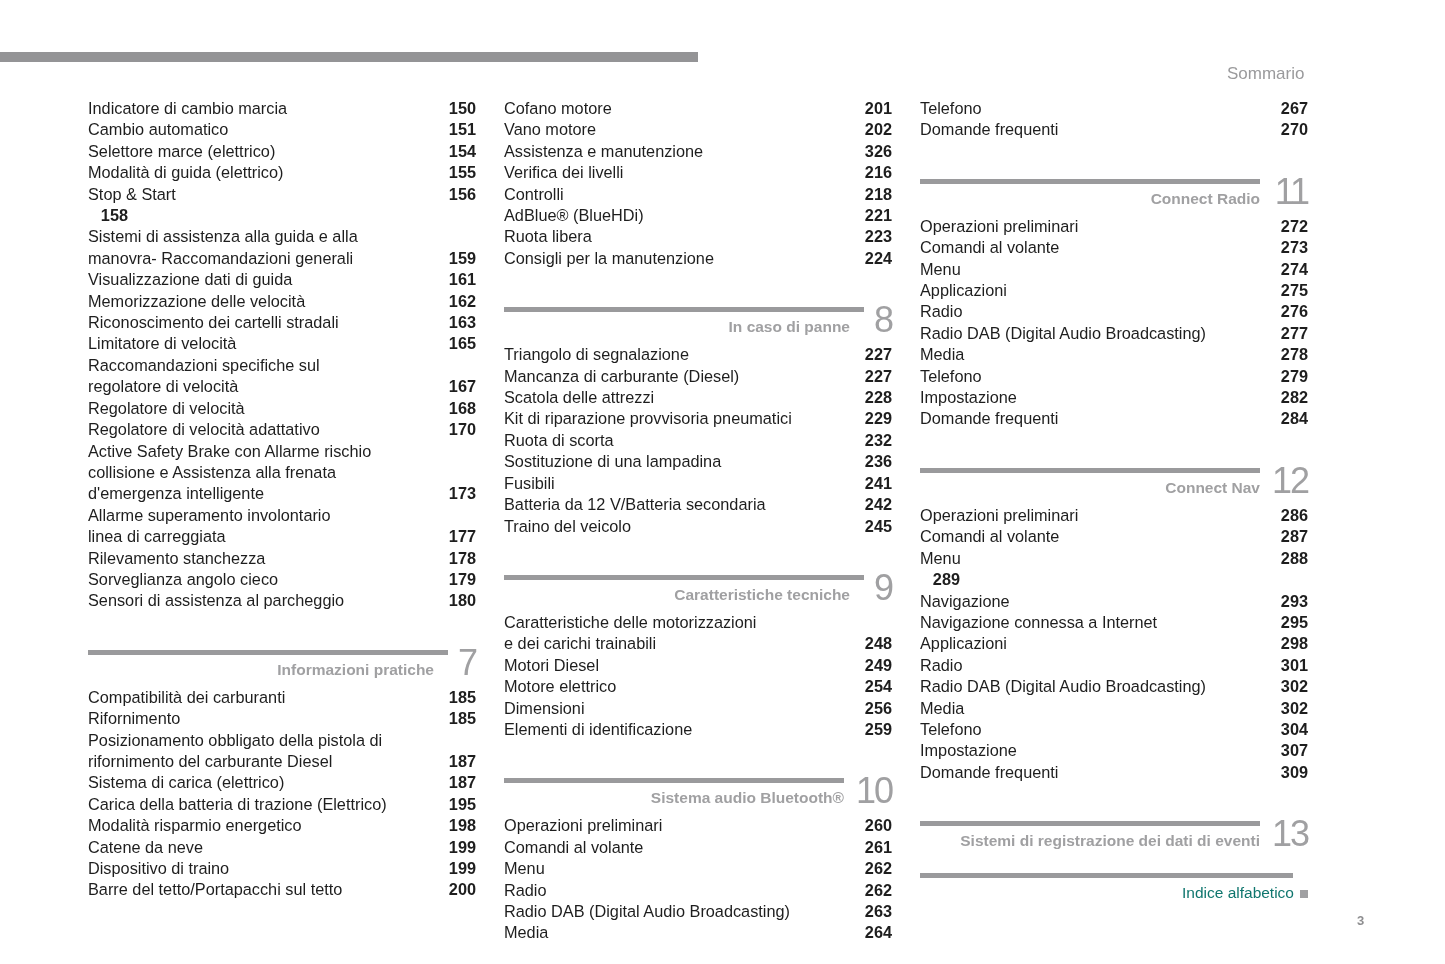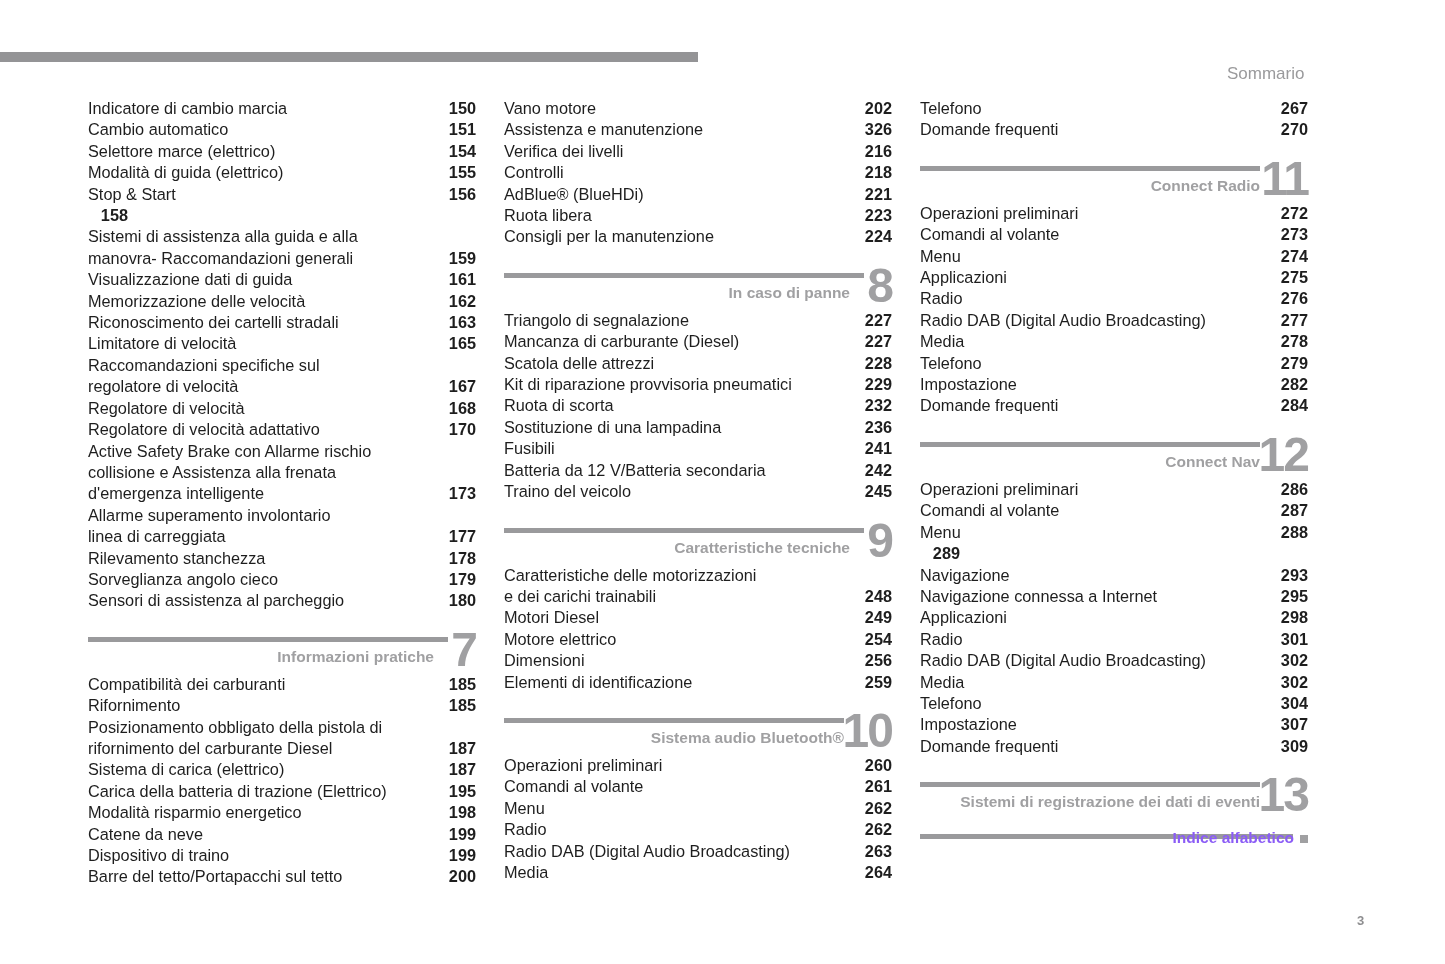--- a/index.html
+++ b/index.html
@@ -8,27 +8,27 @@
   .top-bar { position:absolute; left:0; top:52px; width:698px; height:10px; background:#949496; }
   .header-title { position:absolute; left:1227px; top:64px; font-size:17px; color:#9a9a9c; }
   .page-number { position:absolute; left:1357px; top:913px; font-size:13px; color:#8e8e90; font-weight:bold; }
   .col { position:absolute; top:98px; width:388px; }
   .col1 { left:88px; }
   .col2 { left:504px; }
   .col3 { left:920px; }
   .row { display:flex; justify-content:space-between; align-items:flex-start; font-size:16.3px; line-height:21.4px; }
   .row .t { flex:1; white-space:pre-line; }
   .row .p { font-weight:bold; width:40px; text-align:right; align-self:flex-end; }
-  .section { position:relative; height:44px; margin-top:18px; }
+  .section { position:relative; height:44px; margin-top:31px; }
   .section .bar { position:absolute; left:0; top:7px; height:5px; background:#9a9a9c; }
   .section .label { position:absolute; right:42px; top:18px; font-size:15.5px; font-weight:bold; color:#a0a0a2; white-space:nowrap; }
-  .section .num { position:absolute; right:0; top:-2px; font-size:48px; font-weight:bold; color:#a0a0a2; line-height:44px; letter-spacing:-2px; }
+  .section .num { position:absolute; right:0; top:-2px; font-size:36px; font-weight:normal; color:#a0a0a2; line-height:44px; letter-spacing:-2px; }
   .end-section { position:relative; height:40px; margin-top:10px; }
   .end-section .bar { position:absolute; left:0; top:5px; width:373px; height:5px; background:#9a9a9c; }
-  .end-section .label { position:absolute; right:0; top:0; font-size:15.5px; font-weight:bold; color:#8b5cf6; white-space:nowrap; }
+  .end-section .label { position:absolute; right:0; top:16px; font-size:15.5px; font-weight:normal; color:#0f766e; white-space:nowrap; }
   .sq { display:inline-block; width:8px; height:8px; background:#a0a0a2; margin-left:6px; vertical-align:middle; }
 </style>
 </head>
 <body>
 
 <div class="top-bar"></div>
 <div class="header-title">Sommario</div>
 
 <div class="col col1">
     <div class="row">
@@ -149,20 +149,24 @@
       <span class="t">Dispositivo di traino</span>
       <span class="p">199</span>
     </div>
     <div class="row">
       <span class="t">Barre del tetto/Portapacchi sul tetto</span>
       <span class="p">200</span>
     </div>
   </div>
 <div class="col col2">
     <div class="row">
+      <span class="t">Cofano motore</span>
+      <span class="p">201</span>
+    </div>
+    <div class="row">
       <span class="t">Vano motore</span>
       <span class="p">202</span>
     </div>
     <div class="row">
       <span class="t">Assistenza e manutenzione</span>
       <span class="p">326</span>
     </div>
     <div class="row">
       <span class="t">Verifica dei livelli</span>
       <span class="p">216</span>

